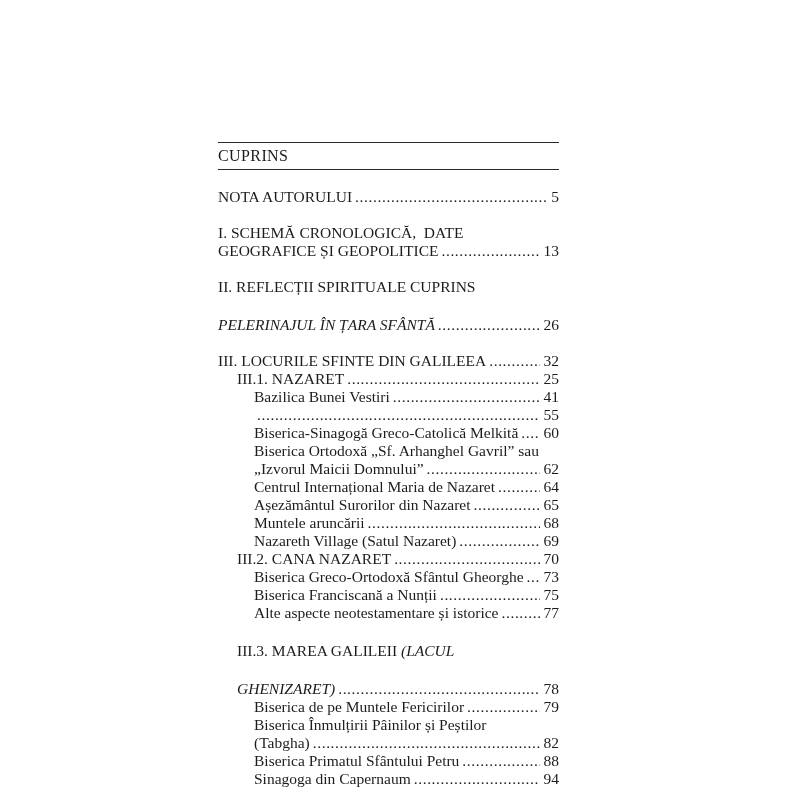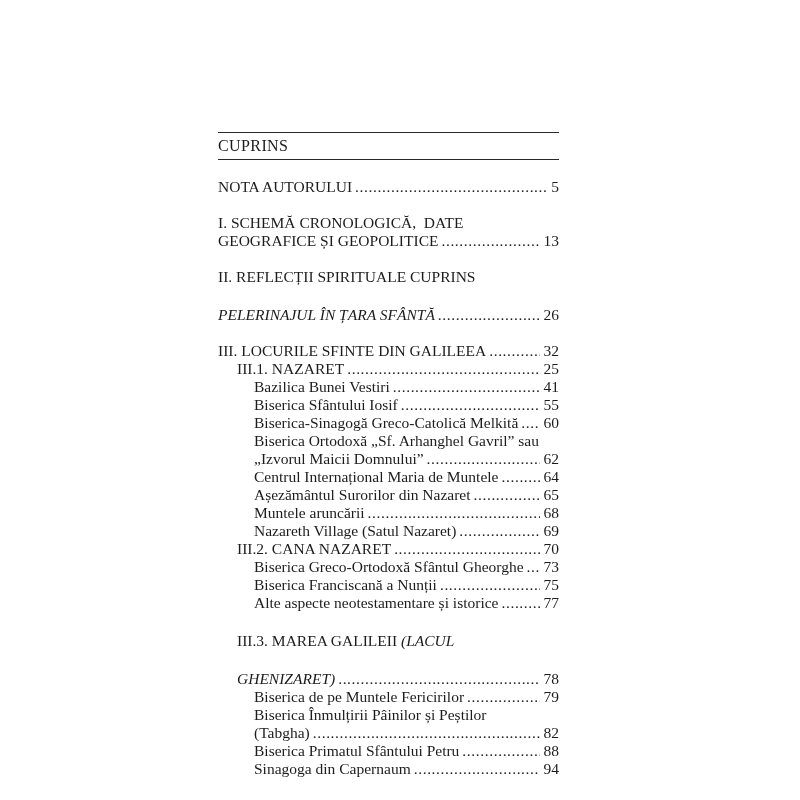--- a/index.html
+++ b/index.html
@@ -8,21 +8,21 @@
     width: 800px;
     height: 800px;
     background: #ffffff;
     font-family: "Liberation Serif", "DejaVu Serif", serif;
     color: #1c1c1c;
     overflow: hidden;
   }
   .book-page {
     position: absolute;
     left: 218px;
-    top: 132px;
+    top: 142px;
     width: 341px;
   }
   .toc-header {
     border-top: 1.5px solid #2a2a2a;
     border-bottom: 1.5px solid #2a2a2a;
     padding: 3px 0 4px 0;
   }
   .toc-title {
     margin: 0;
     font-size: 16px;
@@ -118,21 +118,20 @@
   </div>
 
   <div class="row ind2">
     <span class="t">Bazilica Bunei Vestiri</span>
     
     <span class="leader">............................................................................................................................................</span>
     <span class="pnum">41</span>
   </div>
 
   <div class="row ind2">
-    <span class="t">Biserica Sfântului Iosif</span>
     
     <span class="leader">............................................................................................................................................</span>
     <span class="pnum">55</span>
   </div>
 
   <div class="row ind2">
     <span class="t">Biserica-Sinagogă Greco-Catolică Melkită</span>
     
     <span class="leader">............................................................................................................................................</span>
     <span class="pnum">60</span>
@@ -146,21 +145,21 @@
   </div>
 
   <div class="row ind2">
     <span class="t">„Izvorul Maicii Domnului”</span>
     
     <span class="leader">............................................................................................................................................</span>
     <span class="pnum">62</span>
   </div>
 
   <div class="row ind2">
-    <span class="t">Centrul Internațional Maria de Muntele</span>
+    <span class="t">Centrul Internațional Maria de Nazaret</span>
     
     <span class="leader">............................................................................................................................................</span>
     <span class="pnum">64</span>
   </div>
 
   <div class="row ind2">
     <span class="t">Așezământul Surorilor din Nazaret</span>
     
     <span class="leader">............................................................................................................................................</span>
     <span class="pnum">65</span>

